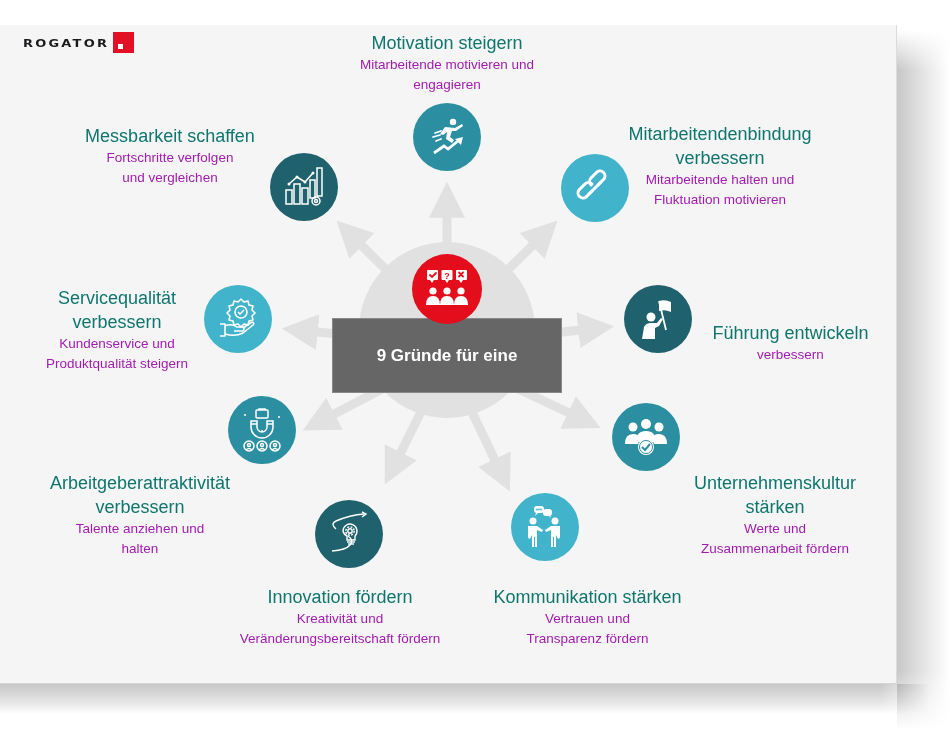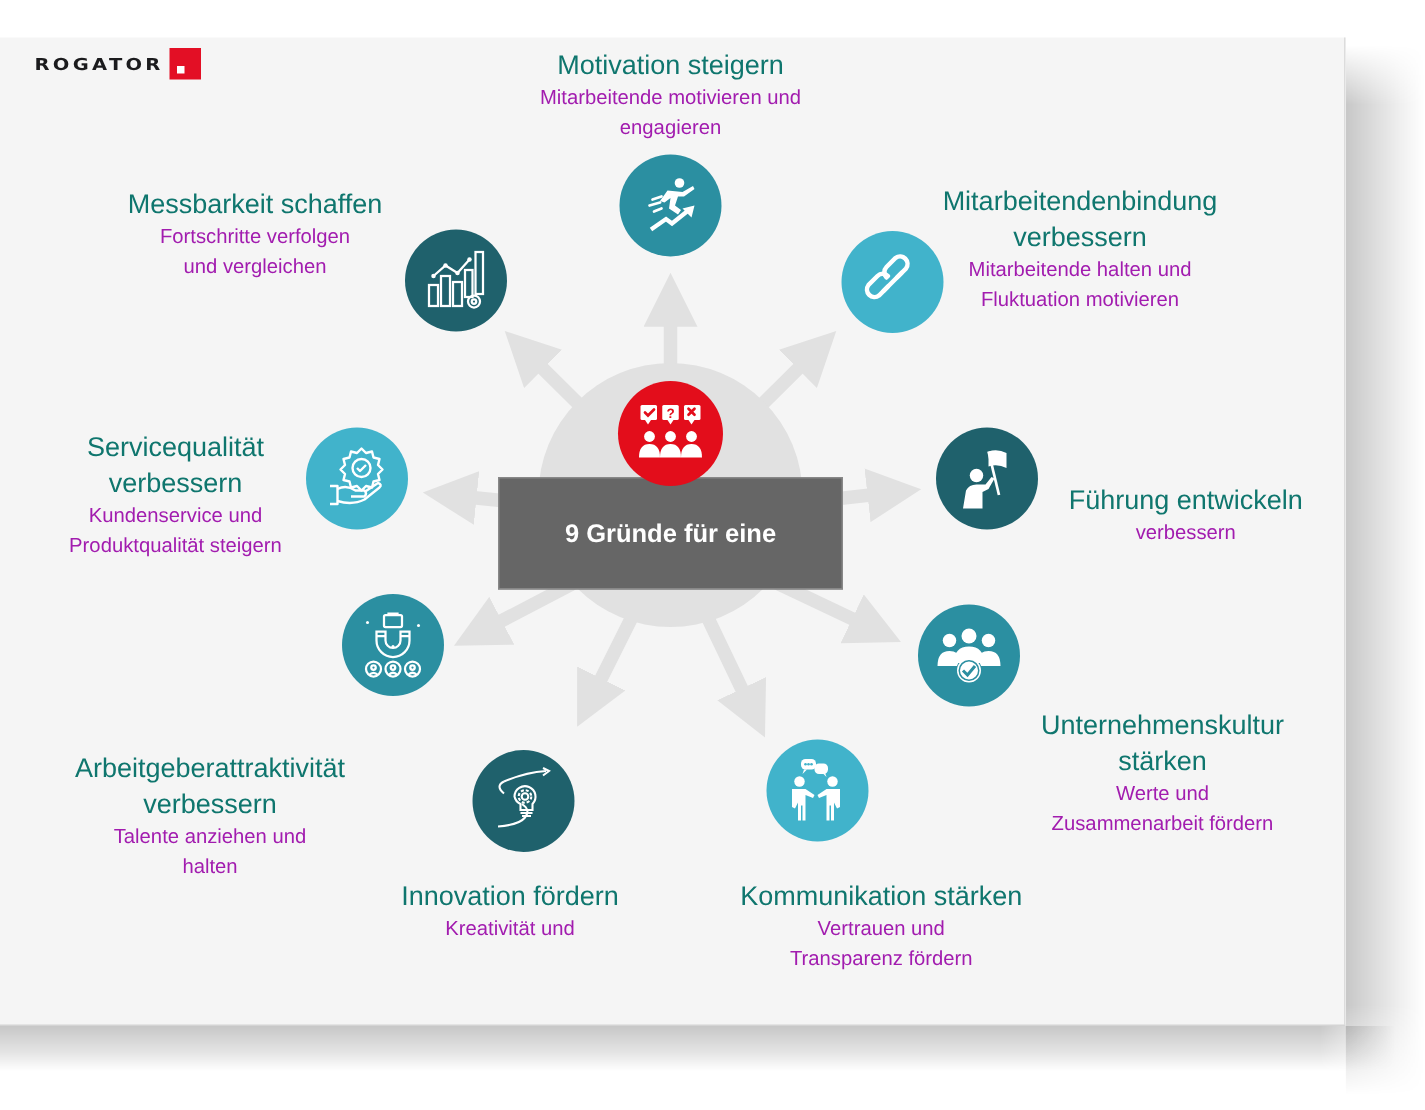--- a/index.html
+++ b/index.html
@@ -213,21 +213,21 @@
   <svg width="44" height="44" viewBox="0 0 44 44">
     <g fill="#fff">
       <path d="M23 4 q6 -2 12 1 l0 10 q-6 -3 -12 -1z"></path>
       <circle cx="15" cy="20" r="4.5"></circle>
       <path d="M6 42 l2 -12 q2 -4 7 -4 l6 0 l4 -5 l2 1 l-4 7 l-4 2 l0 11z"></path>
     </g>
     <line x1="23" y1="4" x2="30" y2="33" stroke="#fff" stroke-width="1.8"></line>
   </svg>
 </div>
 
-<div class="block" style="left:25px; top:471px; width:230px;margin-top:29px;">
+<div class="block" style="left:25px; top:471px; width:230px;">
   <div class="t">Arbeitgeberattraktivität</div>
   <div class="t">verbessern</div>
   <div class="d">Talente anziehen und</div>
   <div class="d">halten</div>
 </div>
 <div class="icon-circle c-teal" style="left:228px; top:396px;">
   <svg width="46" height="46" viewBox="0 0 46 46">
     <g stroke="#fff" stroke-width="1.5" fill="none">
       <rect x="17" y="3" width="12" height="8" rx="1"></rect>
         <path d="M20 3 v-1 h6 v1"></path>
@@ -268,20 +268,21 @@
       <circle cx="23" cy="33" r="8"></circle>
     </g>
     <circle cx="23" cy="33" r="6.5" fill="none" stroke="#2b8fa1" stroke-width="1"></circle>
     <path d="M19 33 l3 3 l5 -6" stroke="#2b8fa1" stroke-width="2" fill="none"></path>
   </svg>
 </div>
 
 <div class="block" style="left:215px; top:585px; width:250px;">
   <div class="t">Innovation fördern</div>
   <div class="d">Kreativität und</div>
+  <div class="d">Veränderungsbereitschaft fördern</div>
 </div>
 <div class="icon-circle c-dark" style="left:315px; top:500px;">
   <svg width="46" height="46" viewBox="0 0 46 46">
     <g stroke="#fff" stroke-width="1.4" fill="none">
       <path d="M6 40 q14 -1 18 -6 q4 -5 -2 -9 M10 10 q-6 3 0 8"></path>
       <path d="M10 10 q14 -6 28 -7"></path>
       <path d="M36 1 l4 2 l-4 3"></path>
       <path d="M17 20 a7 7 0 1 1 12 5 v4 h-8 v-4 a7 7 0 0 1 -4 -5z"></path>
       <line x1="21" y1="31" x2="29" y2="31"></line>
         <line x1="22" y1="33" x2="28" y2="33"></line>

